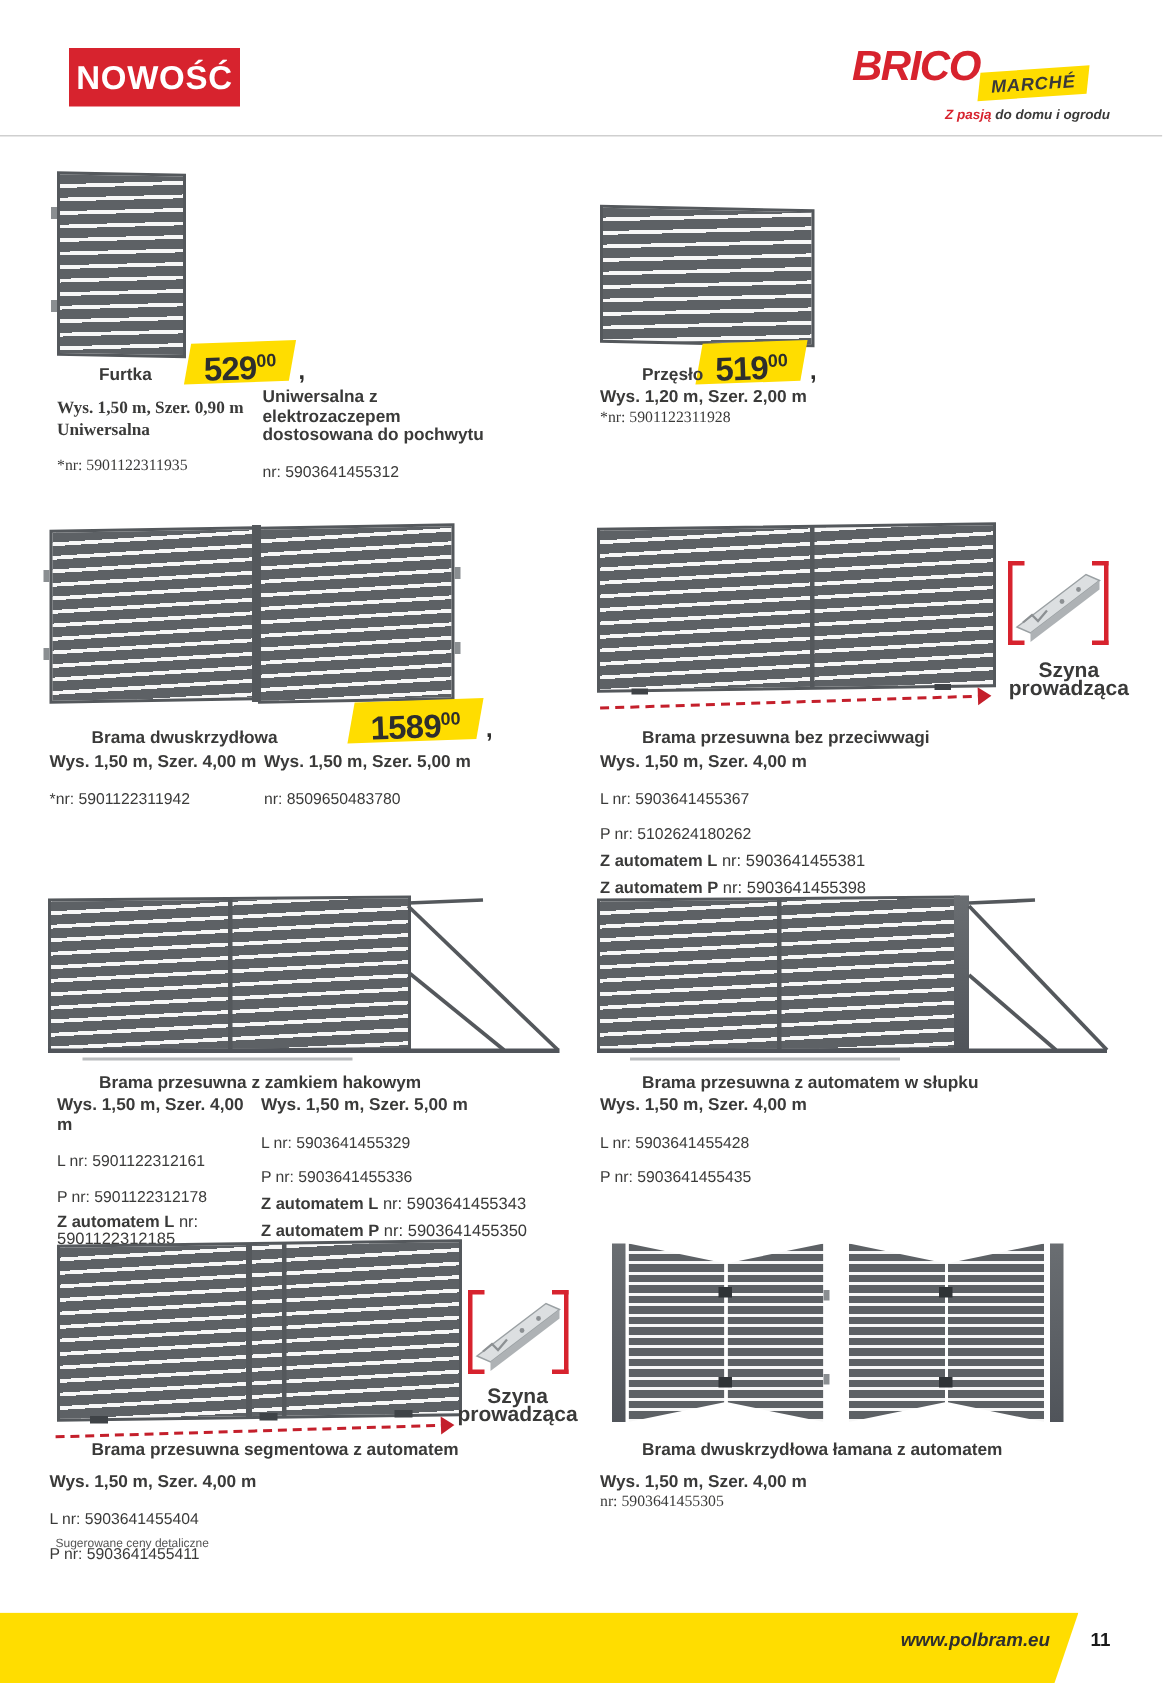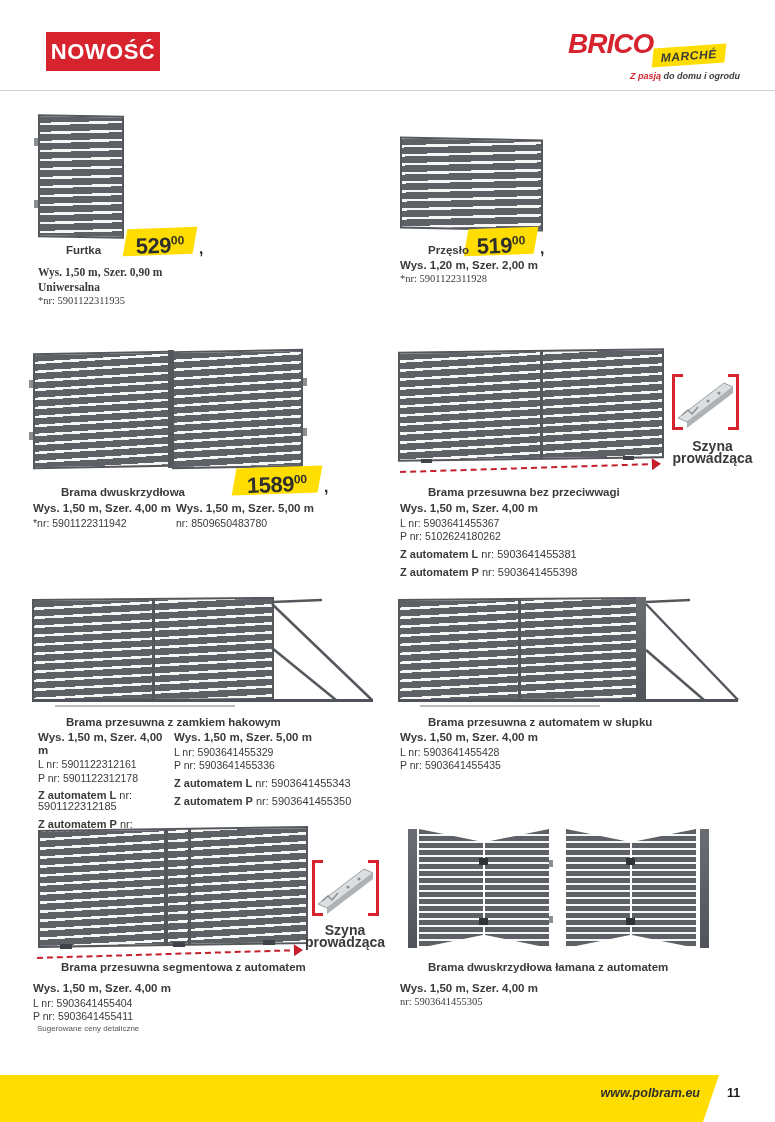--- a/index.html
+++ b/index.html
@@ -61,21 +61,21 @@
     font-weight:bold; font-size:22px; line-height:27px; color:#2e2e2d; letter-spacing:-.5px;
   }
   .price-dec { font-size:12px; vertical-align:8px; letter-spacing:0; }
   .price-sep { position:absolute; right:-8px; bottom:-4px; font-size:16px; font-weight:bold; color:#2e2e2d; }
 
   
   .p-title { position:absolute; font-size:11.5px; font-weight:bold; line-height:13px;margin-left:28px; }
   .speccol { position:absolute; width:140px; }
   .l-dim { font-size:11.5px; line-height:12.5px; }
   .l-dim .sb { font-weight:bold; }
-  .l-nr { font-size:10.5px; line-height:10.5px; margin-top:3px; }
+  .l-nr { font-size:10.5px; line-height:10.5px; margin-top:13px; }
   .l-z  { font-size:11px;  line-height:11px; margin-top:7px; }
   .sb { font-weight:bold; }
   .sr { font-weight:normal; }
   .mt2 { margin-top:2px; }
   .mt3 { margin-top:2px;font-family:Liberation Serif, serif; }
 
   
   .rail-box { position:absolute; }
   .rbr { position:absolute; top:0; bottom:0; width:11px; border:3px solid #d7232e; }
   .rbr-l { left:0; border-right:none; }
@@ -122,20 +122,25 @@
   <div class="price" style="left:125px; top:228px; width:70px;">
     <span class="price-bg"></span>
     <span class="price-text"><span>529</span><span class="price-dec">00</span></span>
     <span class="price-sep">,</span>
   </div>
   <div class="p-title" style="left:38px; top:244px;">Furtka</div>
   <div class="speccol" style="left:38px; top:266px;font-family:Liberation Serif, serif;">
     <div class="l-dim"><span class="sb">Wys. 1,50 m, Szer. 0,90 m</span><span class="sr"></span></div>
     <div class="l-dim mt2"><span class="sb">Uniwersalna</span><span class="sr"></span></div>
     <div class="l-nr"><span class="sb"></span><span class="sr">*nr: 5901122311935</span></div>
+  </div>
+  <div class="speccol" style="left:175px; top:259px; width:170px;">
+    <div class="l-dim"><span class="sb">Uniwersalna z elektrozaczepem</span><span class="sr"></span></div>
+    <div class="l-dim"><span class="sb">dostosowana do pochwytu</span><span class="sr"></span></div>
+    <div class="l-nr"><span class="sb"></span><span class="sr">nr: 5903641455312</span></div>
   </div>
 
   <div class="gate" style="left:400px; top:138px; width:143px; height:92px; transform:skewY(1.2deg);"></div>
   <div class="price" style="left:466px; top:228px; width:70px;">
     <span class="price-bg"></span>
     <span class="price-text"><span>519</span><span class="price-dec">00</span></span>
     <span class="price-sep">,</span>
   </div>
   <div class="p-title" style="left:400px; top:244px;">Przęsło</div>
   <div class="speccol" style="left:400px; top:259px; width:160px;">

